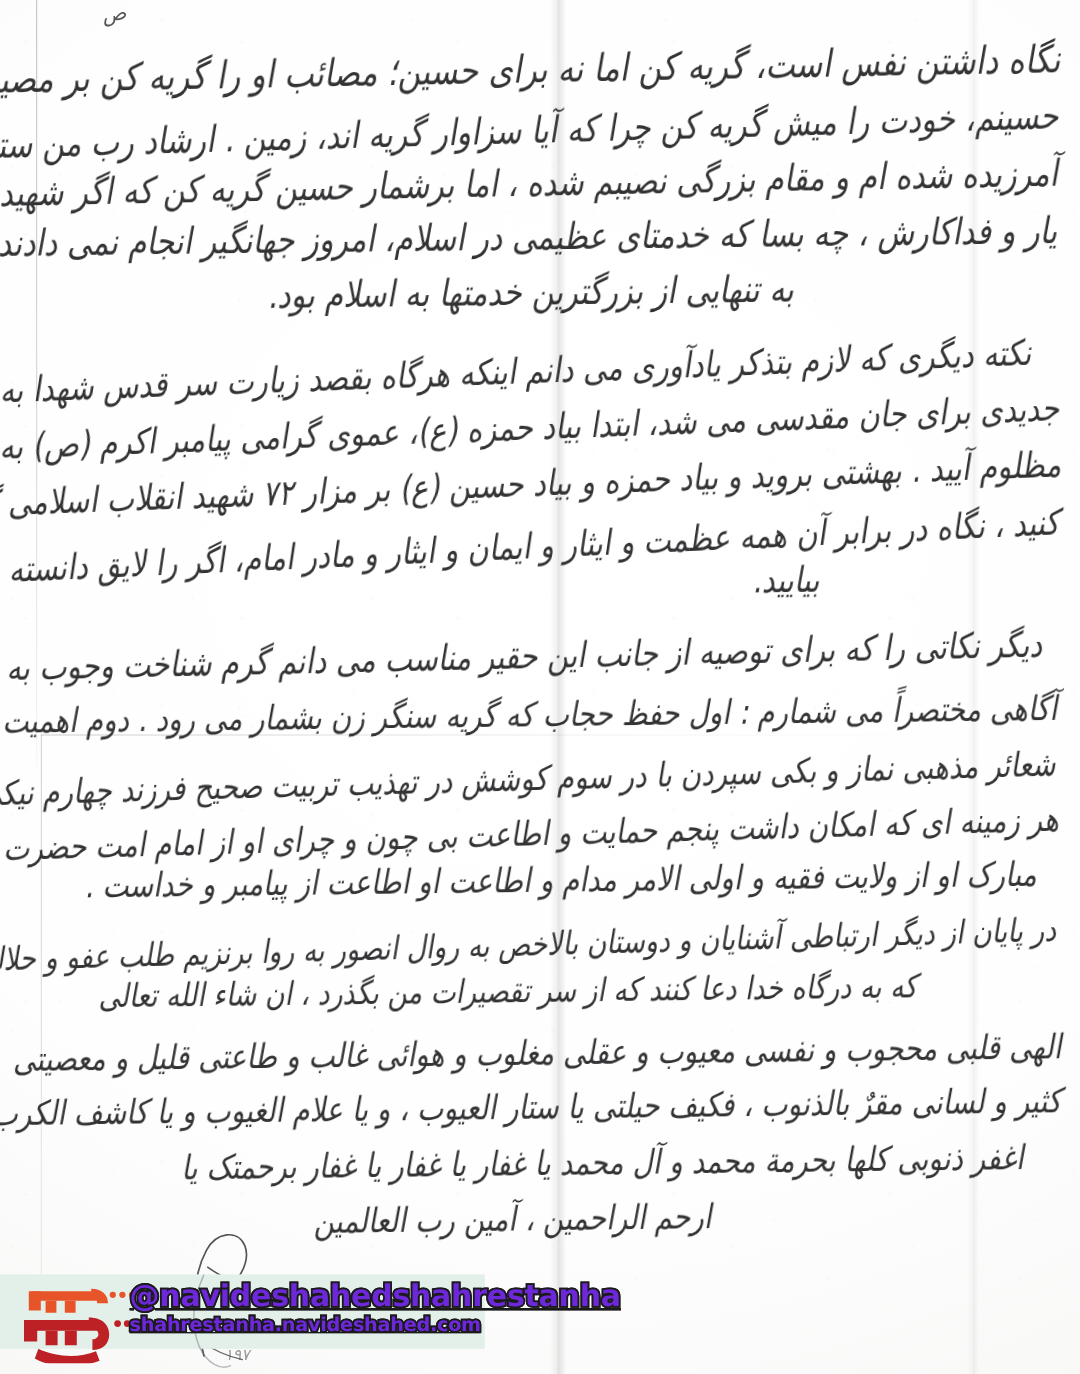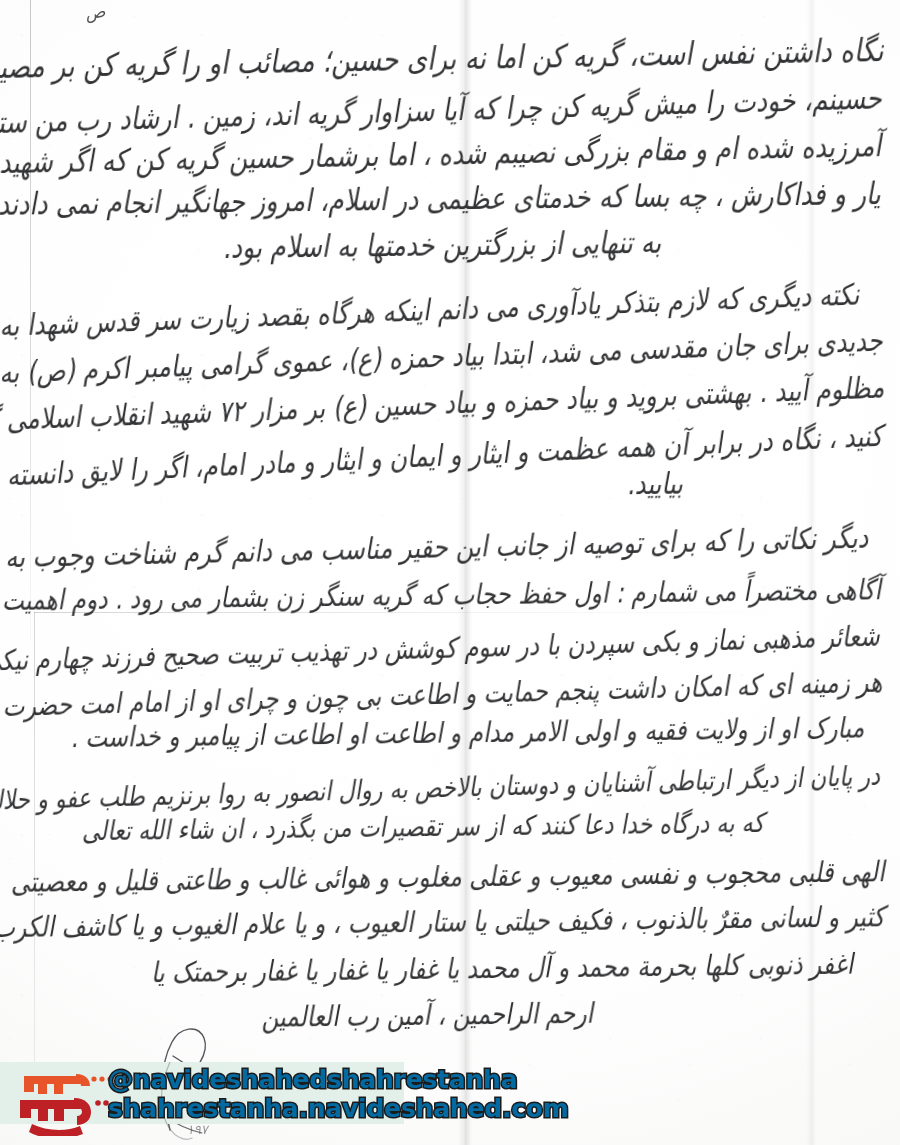--- a/index.html
+++ b/index.html
@@ -117,29 +117,30 @@
   }
   .wm-text{
     position:absolute;
     left:108px; top:1067px;
     display:flex; flex-direction:column; justify-content:center;
     gap:2px;
   }
   .wm-line{
     font-family:"DejaVu Sans", sans-serif;
     font-weight:700;
-    color:#0369a1;
+    color:#6d28d9;
     letter-spacing:-.2px;
     line-height:1.06;
     -webkit-text-stroke:3px #1b1b1b;
     paint-order:stroke fill;
     text-shadow:0 0 0 #1b1b1b;
+    text-decoration:underline;
   }
   .wm-handle{ font-size:25px; }
-  .wm-url{ font-size:25px; }
+  .wm-url{ font-size:16px; }
   
   .wm-overink{
     position:absolute; left:140px; top:1062px; width:130px; height:83px;
     pointer-events:none; opacity:.45;
   }
 </style>
 </head>
 <body>
 
 <div class="page">

